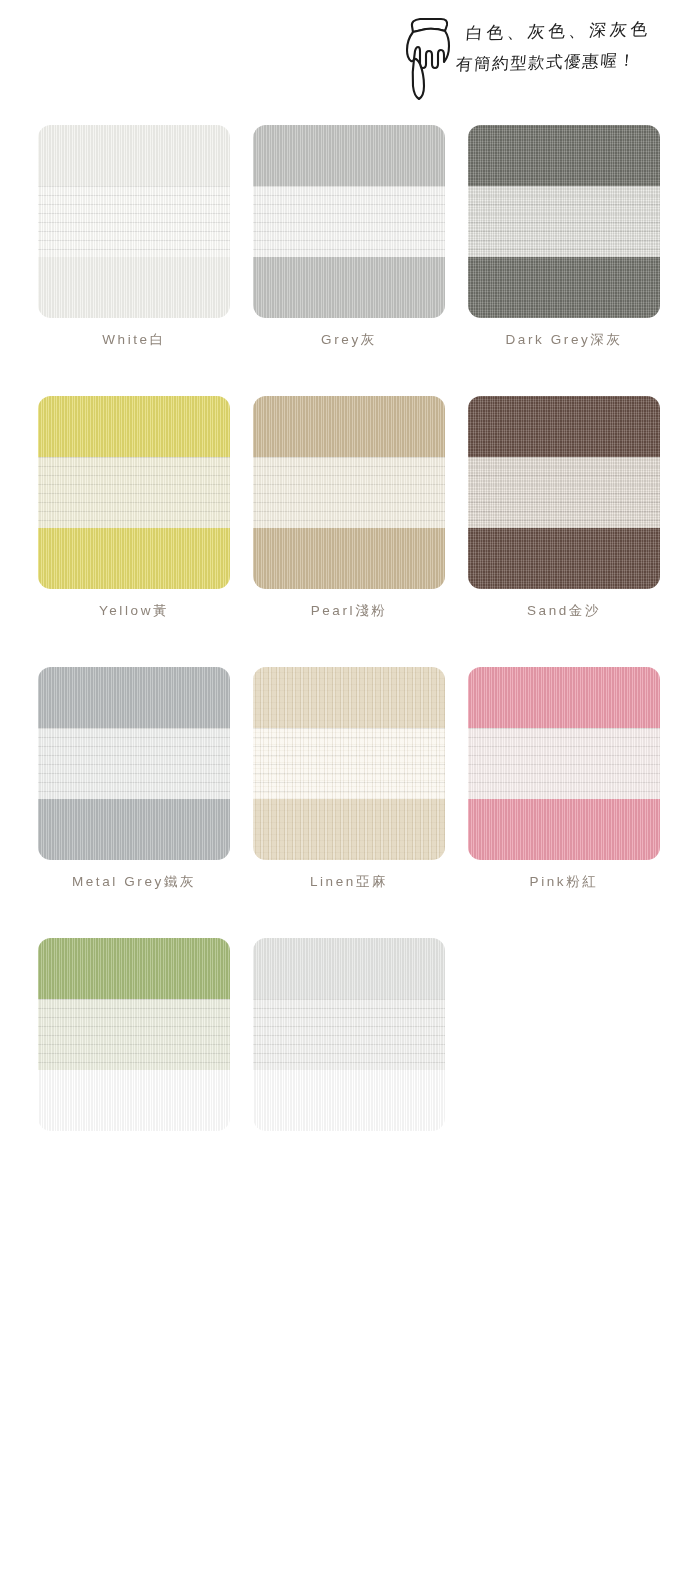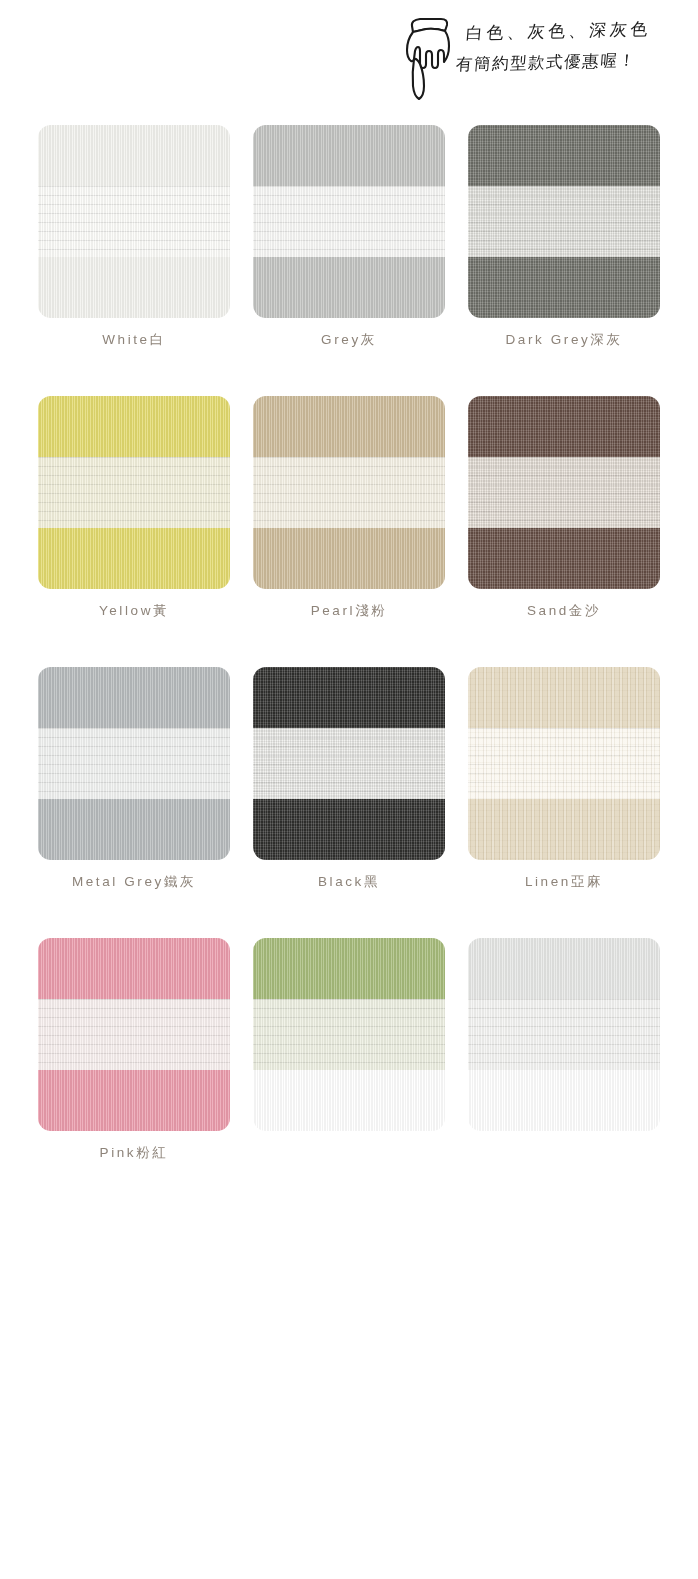--- a/index.html
+++ b/index.html
@@ -235,29 +235,20 @@
       <div class="swatch">
         <div class="band-top" style="background: rgb(183, 187, 189);"></div>
         <div class="band-sheer" style="background: rgb(240, 241, 240);"></div>
         <div class="band-bottom" style="background: rgb(183, 187, 189);"></div>
         <div class="weave"></div>
       </div>
       <div class="label">Metal Grey鐵灰</div>
     </div>
     <div class="cell">
       <div class="swatch">
-        <div class="band-top" style="background: rgb(50, 50, 48);"></div>
-        <div class="band-sheer" style="background: rgb(239, 239, 236);"></div>
-        <div class="band-bottom" style="background: rgb(50, 50, 48);"></div>
-        <div class="weave mesh"></div>
-      </div>
-      <div class="label">Black黑</div>
-    </div>
-    <div class="cell">
-      <div class="swatch">
         <div class="band-top" style="background: rgb(226, 215, 191);"></div>
         <div class="band-sheer" style="background: rgb(250, 247, 240);"></div>
         <div class="band-bottom" style="background: rgb(226, 215, 191);"></div>
         <div class="weave slub"></div>
       </div>
       <div class="label">Linen亞麻</div>
     </div>
     <div class="cell">
       <div class="swatch">
         <div class="band-top" style="background: rgb(235, 156, 172);"></div>

